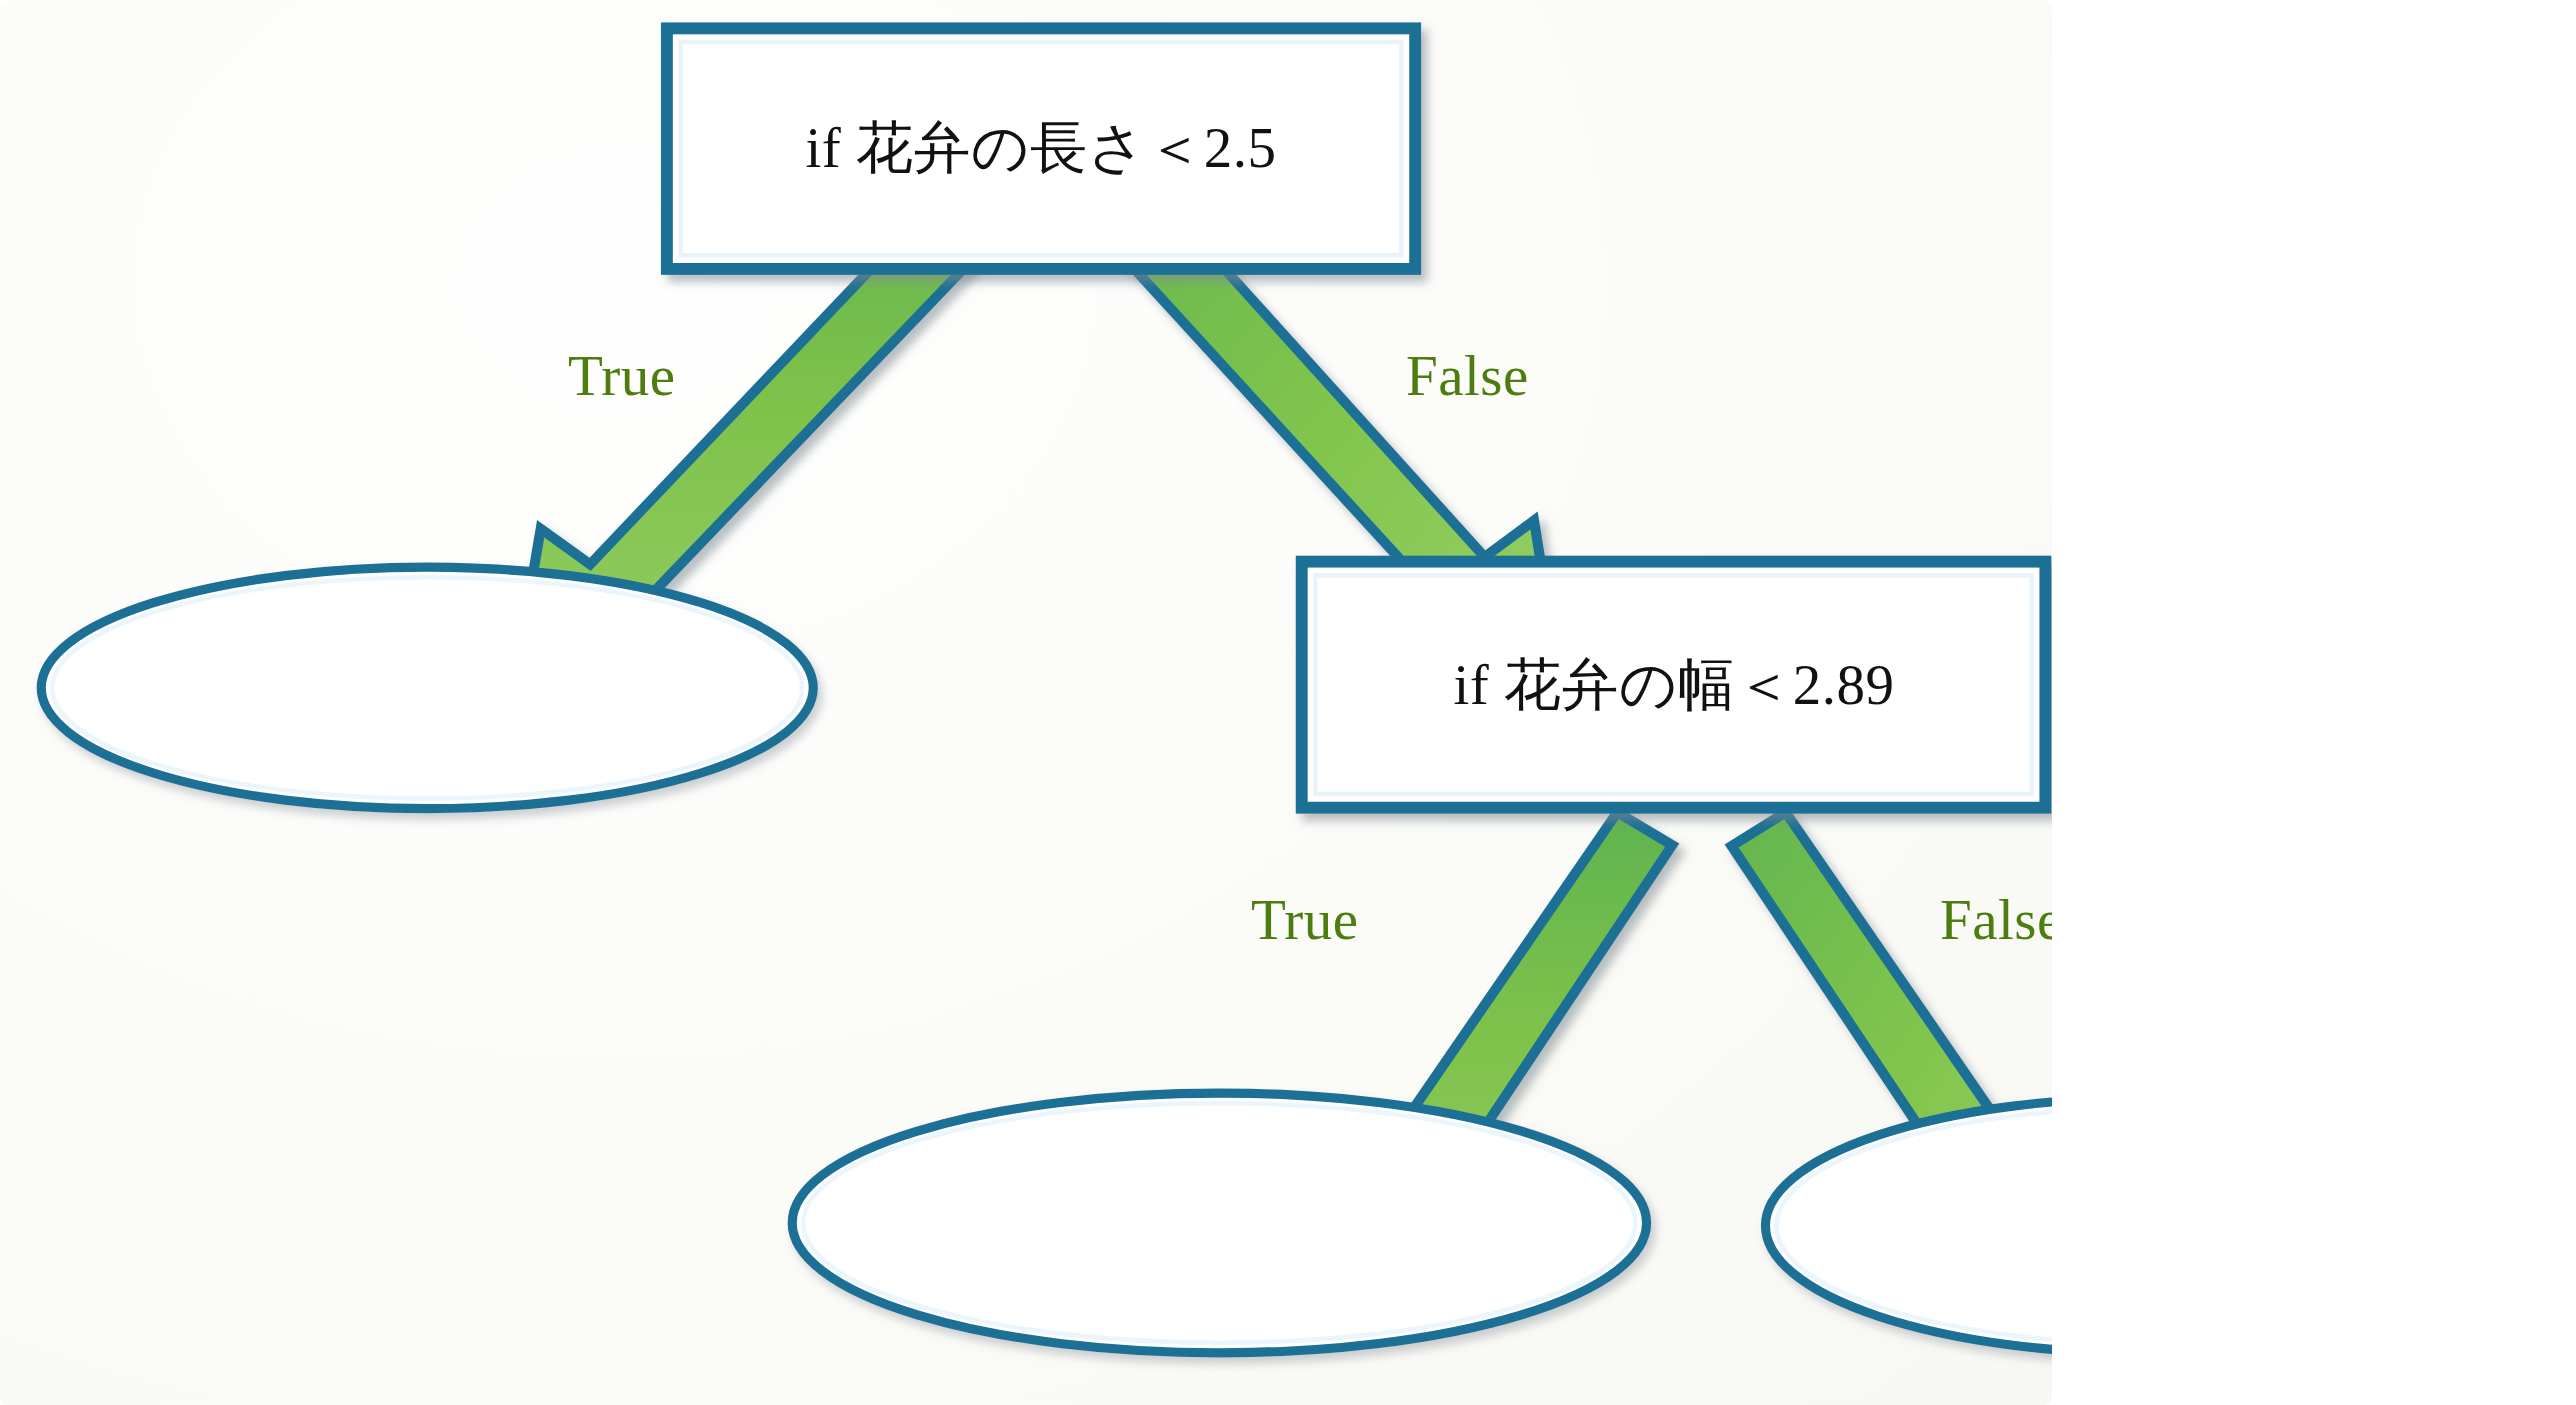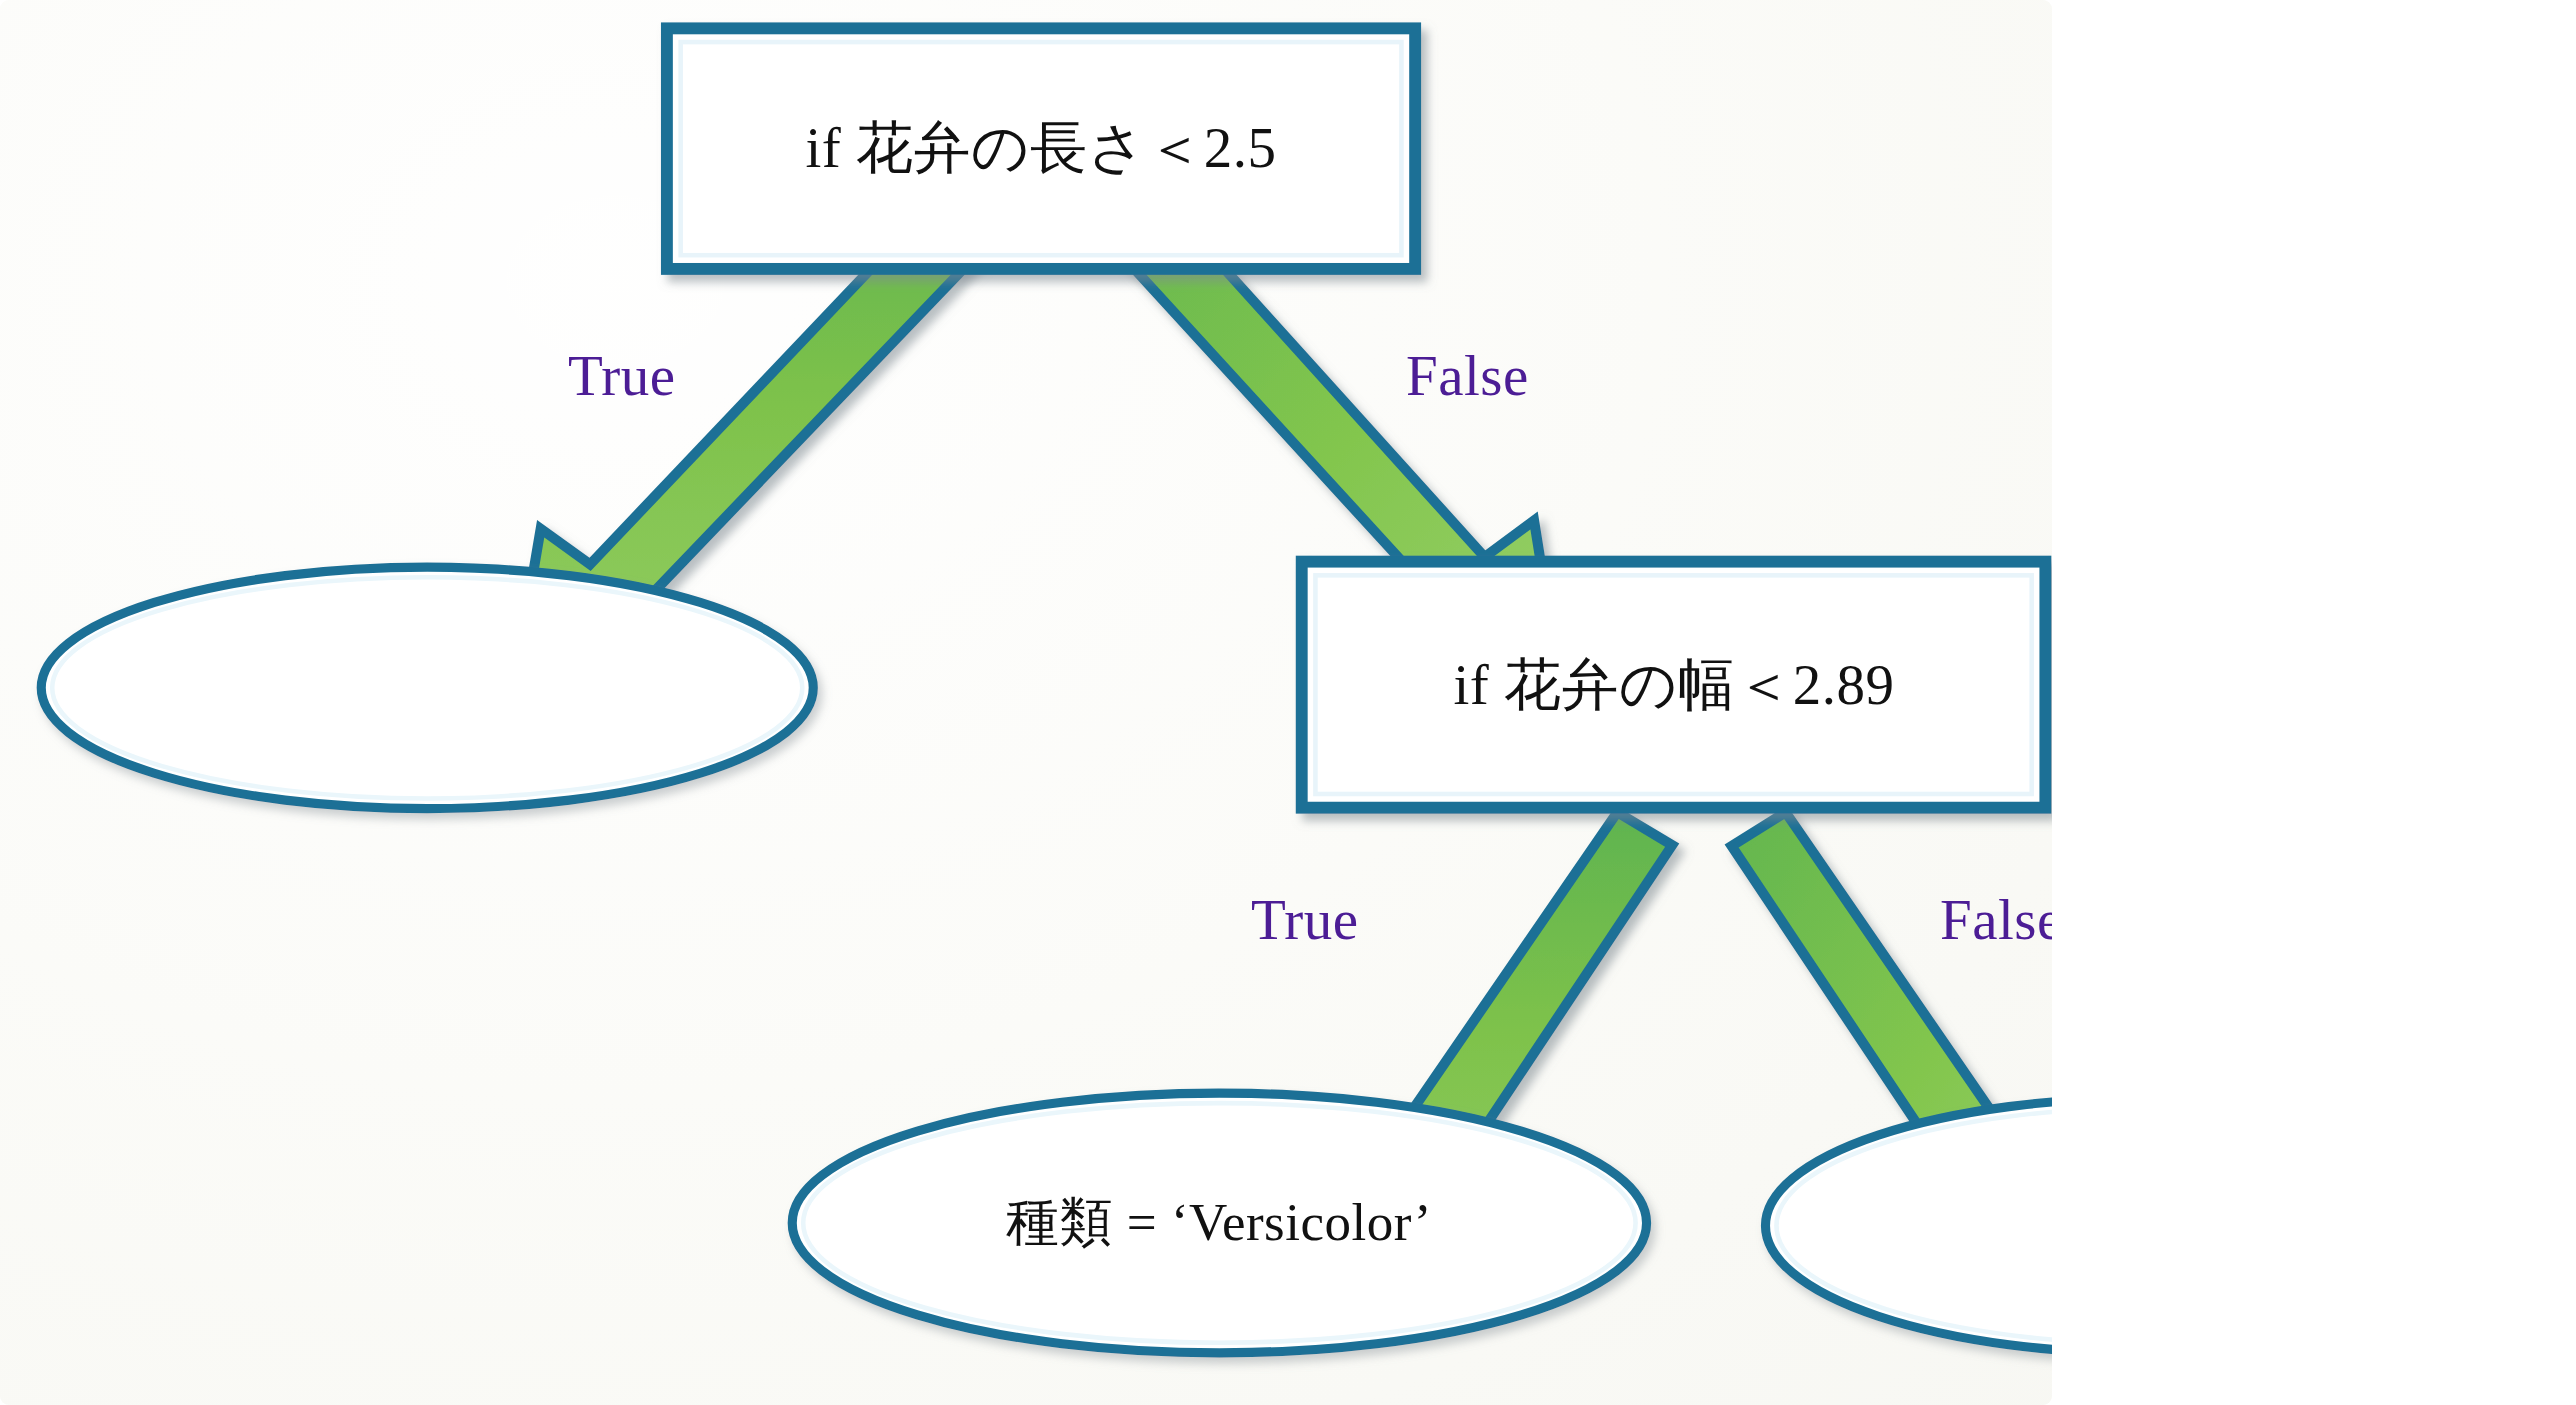--- a/index.html
+++ b/index.html
@@ -46,21 +46,21 @@
     white-space: nowrap;
     text-shadow: 0 0.9px 0 rgba(255,255,255,0.55);
   }
 
   .decision-text { font-size: 57px; }
   .leaf-text     { font-size: 53px; }
 
   
   .edge-label {
     position: absolute;
-    color: #4c1d95;
+    color: #4d7c0f;
     font-size: 57px;
     font-weight: 400;
     letter-spacing: 0.5px;
     white-space: nowrap;
     text-shadow: 0 0.9px 0 rgba(255,255,255,0.5);
   }
 </style>
 </head>
 <body>
 
@@ -158,21 +158,20 @@
       <ellipse cx="2351" cy="1340" rx="421" ry="140" fill="#ffffff" stroke="#1c7096" stroke-width="10"></ellipse>
       <ellipse cx="2351" cy="1340" rx="409" ry="129" fill="none" stroke="#eaf6fb" stroke-width="5"></ellipse>
     </g>
   </svg>
 
   <div class="node-text decision-text" style="left:667px; top:28px; width:748px; height:241px;">if 花弁の長さ＜2.5</div>
 
   <div class="node-text decision-text" style="left:1302px; top:562px; width:744px; height:246px;">if 花弁の幅＜2.89</div>
 
 
-  <div class="node-text leaf-text" style="left:792px; top:1093px; width:854px; height:260px;">種類 = ‘Versicolor’</div>
 
 
   <div class="edge-label" style="left:568px; top:343px;">True</div>
 
   <div class="edge-label" style="left:1406px; top:343px;">False</div>
 
   <div class="edge-label" style="left:1251px; top:887px;">True</div>
 
   <div class="edge-label" style="left:1940px; top:887px;">False</div>
 

